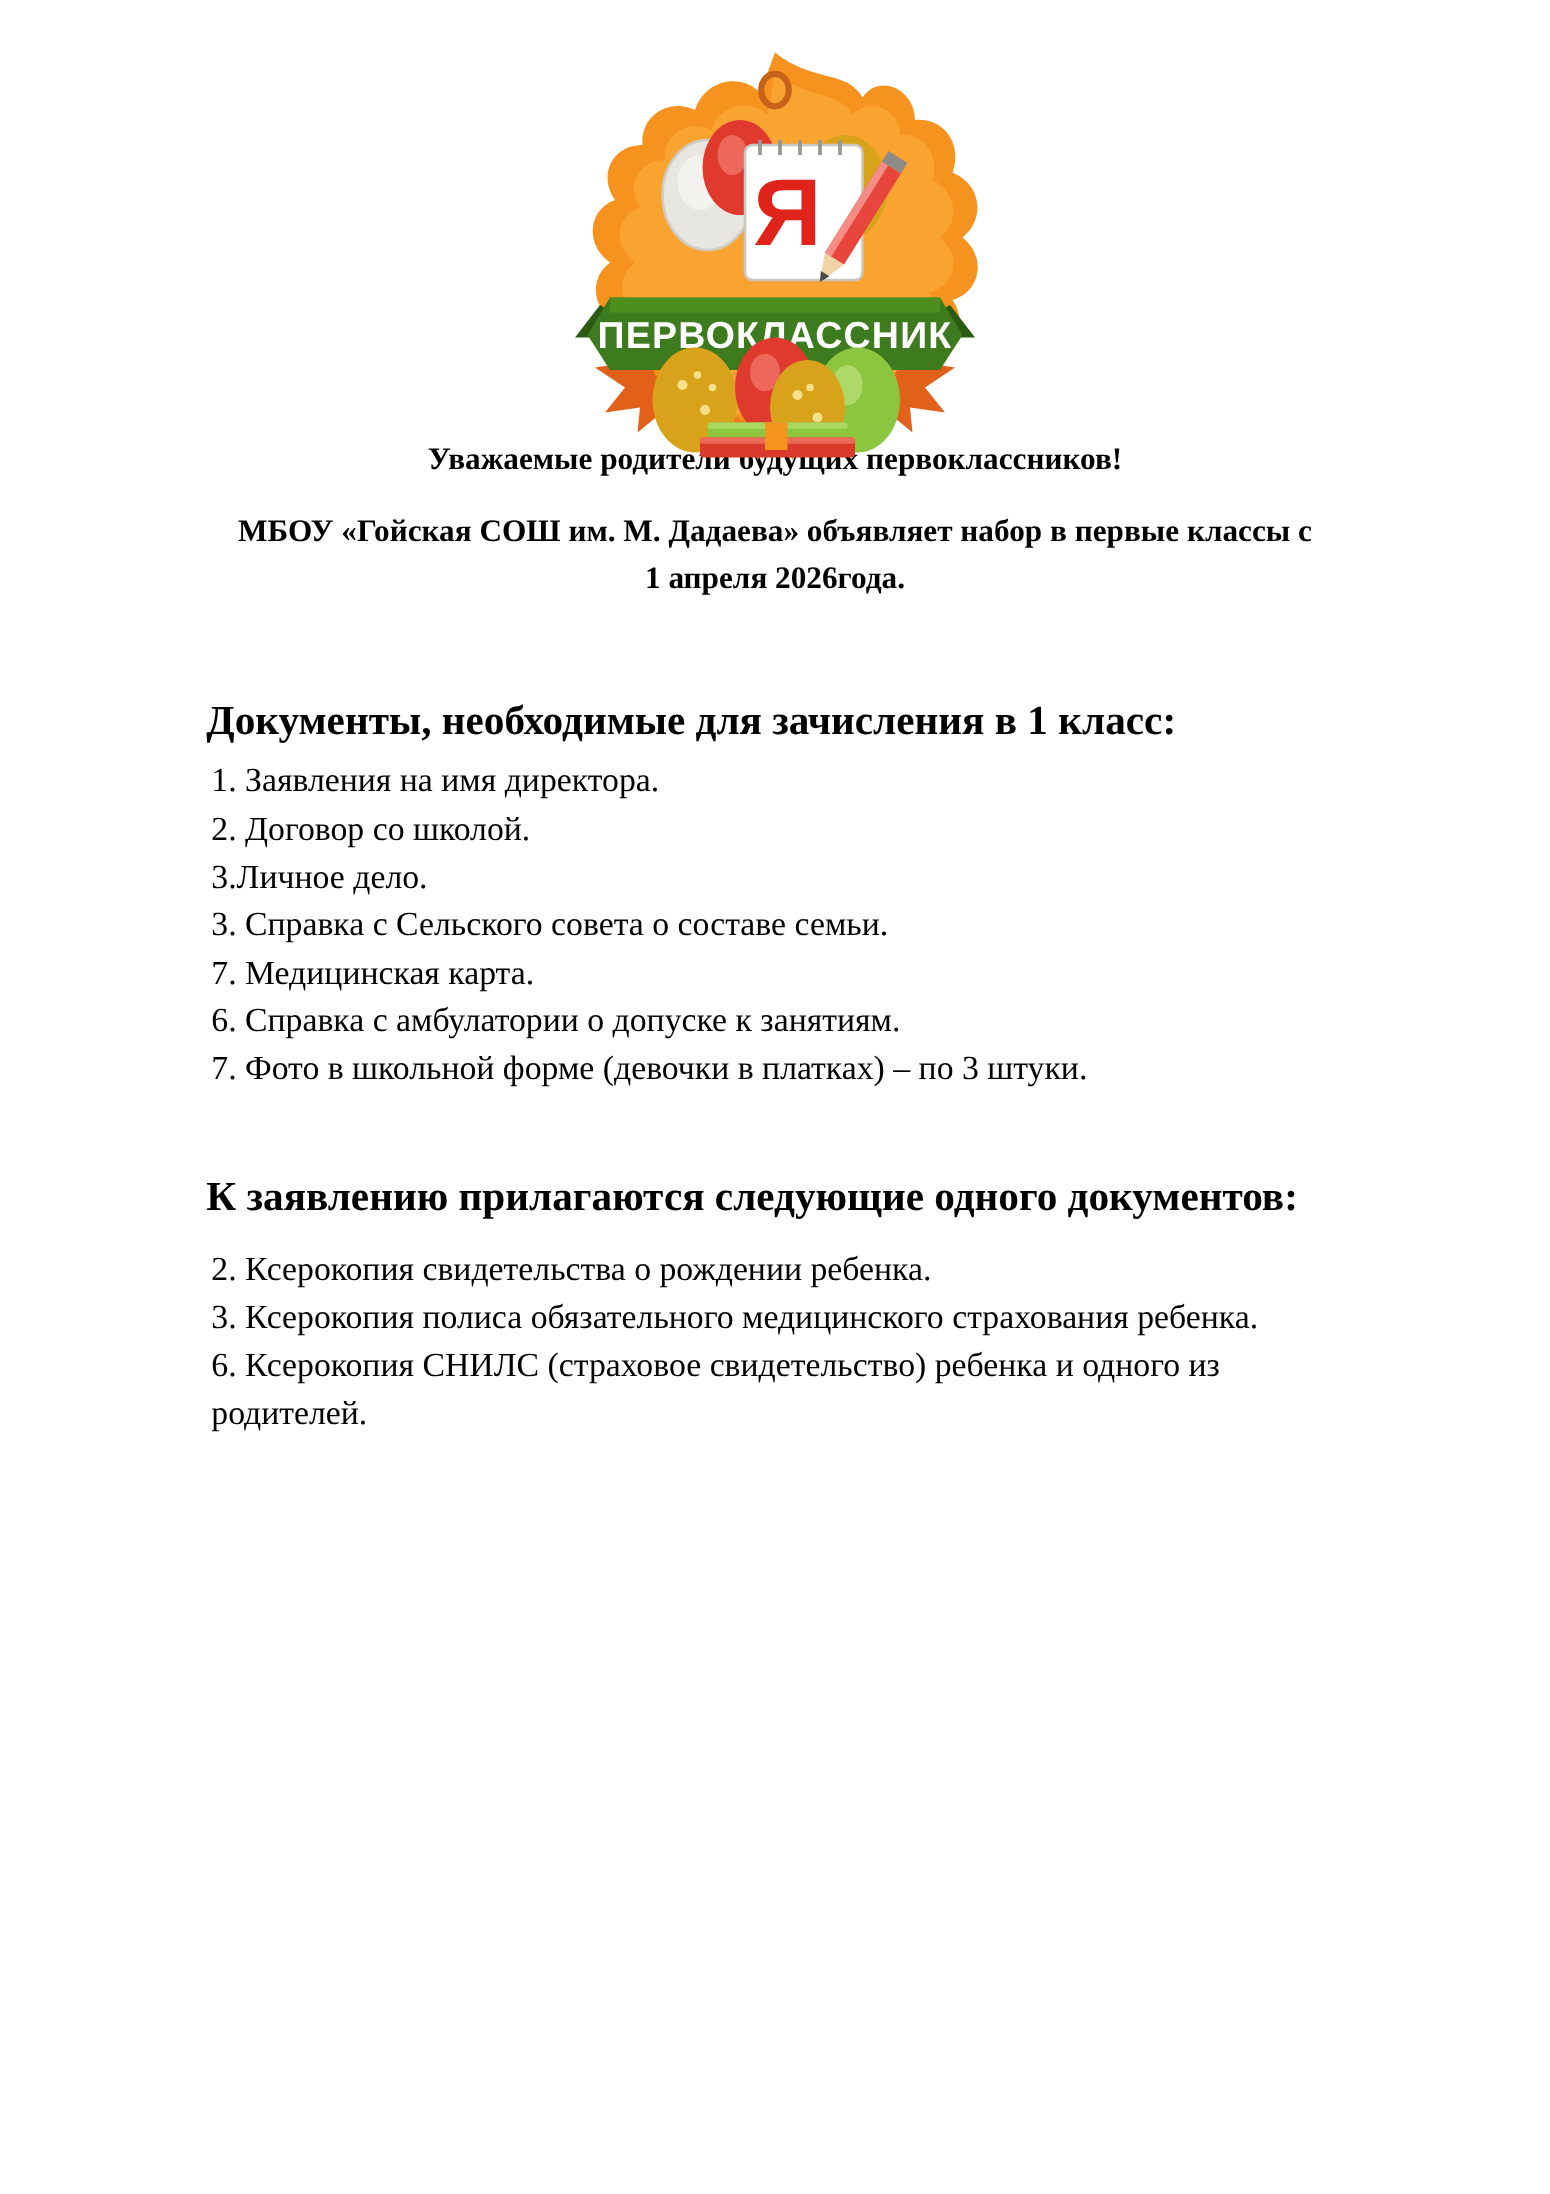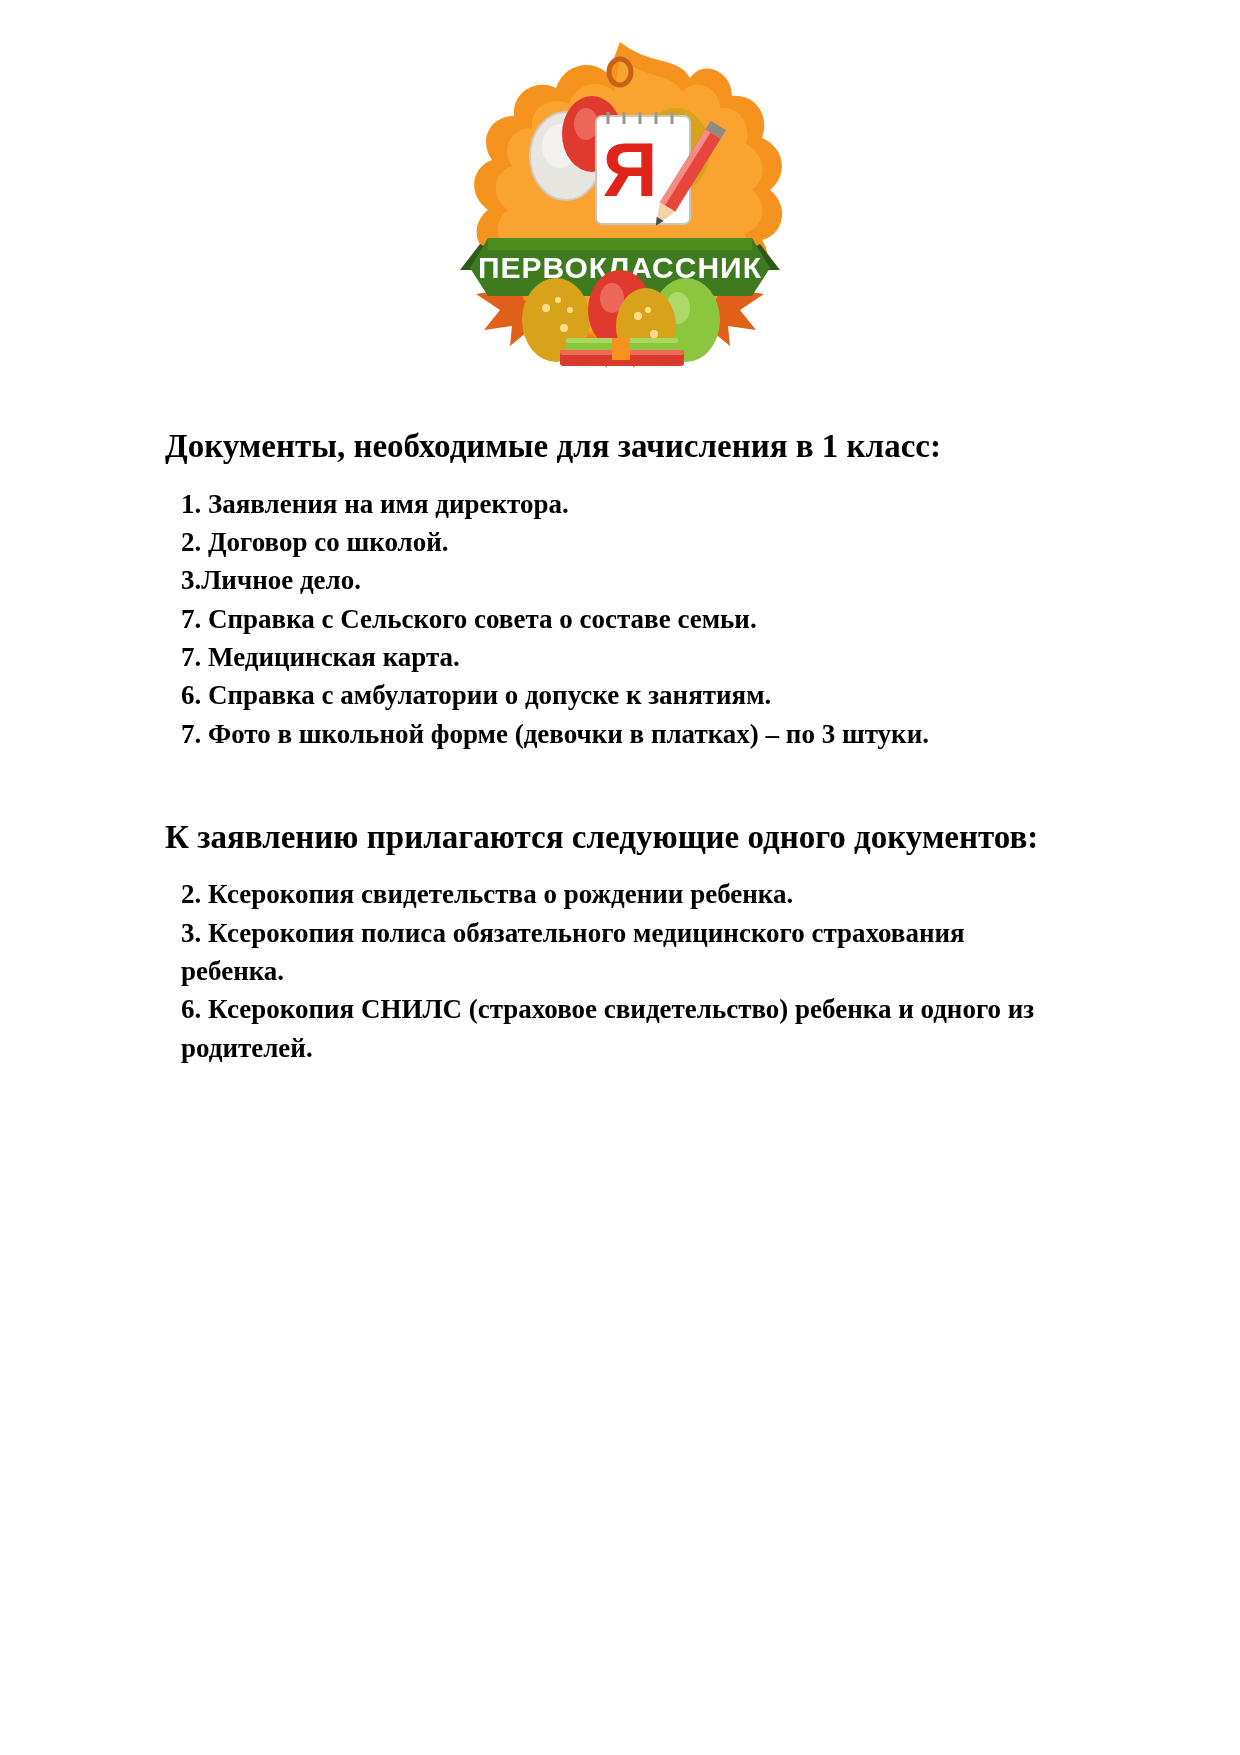--- a/index.html
+++ b/index.html
@@ -53,25 +53,24 @@
     font-size: 33px;
     font-weight: bold;
     line-height: 1.35;
     margin: 74px 0 6px 0;
     padding: 0;
   }
   h2.sec.second { margin-top: 62px; }
 
   ul.list {
     list-style: none;
-    margin: 16px;
+    margin: 4px;
     padding: 0;
     font-size: 27px;
     line-height: 1.42;
-    font-weight: bold;
   }
   ul.list li { margin: 0; padding: 0; }
   ul.list.spaced { margin-top: 16px; }
 </style>
 </head>
 <body>
 
 <div class="page">
 
   <div class="emblem-wrap">
@@ -173,27 +172,31 @@
           <rect x="126" y="300" width="112" height="14" rx="3" fill="#8CC63F"></rect>
           <rect x="126" y="300" width="112" height="5" rx="2" fill="#A8D85E"></rect>
           <rect x="120" y="312" width="124" height="16" rx="3" fill="#D93A2B"></rect>
           <rect x="120" y="312" width="124" height="5" rx="2" fill="#EE6A58"></rect>
           <rect x="172" y="300" width="18" height="22" fill="#F6921E"></rect>
         </g>
       </svg>
     </div>
   </div>
 
+  <div class="intro">
+    <p class="line1">Уважаемые родители будущих первоклассников!</p>
+    <p class="line2">МБОУ «Гойская СОШ им. М. Дадаева» объявляет набор в первые классы с 1 апреля 2026года.</p>
+  </div>
 
   <h2 class="sec">Документы, необходимые для зачисления в 1 класс:</h2>
   <ul class="list">
     <li>1. Заявления на имя директора.</li>
     <li>2. Договор со школой.</li>
     <li>3.Личное дело.</li>
-    <li>7. Справка с Сельского совета о составе семьи.</li>
+    <li>3. Справка с Сельского совета о составе семьи.</li>
     <li>7. Медицинская карта.</li>
     <li>6. Справка с амбулатории о допуске к занятиям.</li>
     <li>7. Фото в школьной форме (девочки в платках) – по 3 штуки.</li>
   </ul>
 
   <h2 class="sec second">К заявлению прилагаются следующие одного документов:</h2>
   <ul class="list spaced">
     <li>2. Ксерокопия свидетельства о рождении ребенка.</li>
     <li>3. Ксерокопия полиса обязательного медицинского страхования ребенка.</li>
     <li>6. Ксерокопия СНИЛС (страховое свидетельство) ребенка и одного из родителей.</li>

